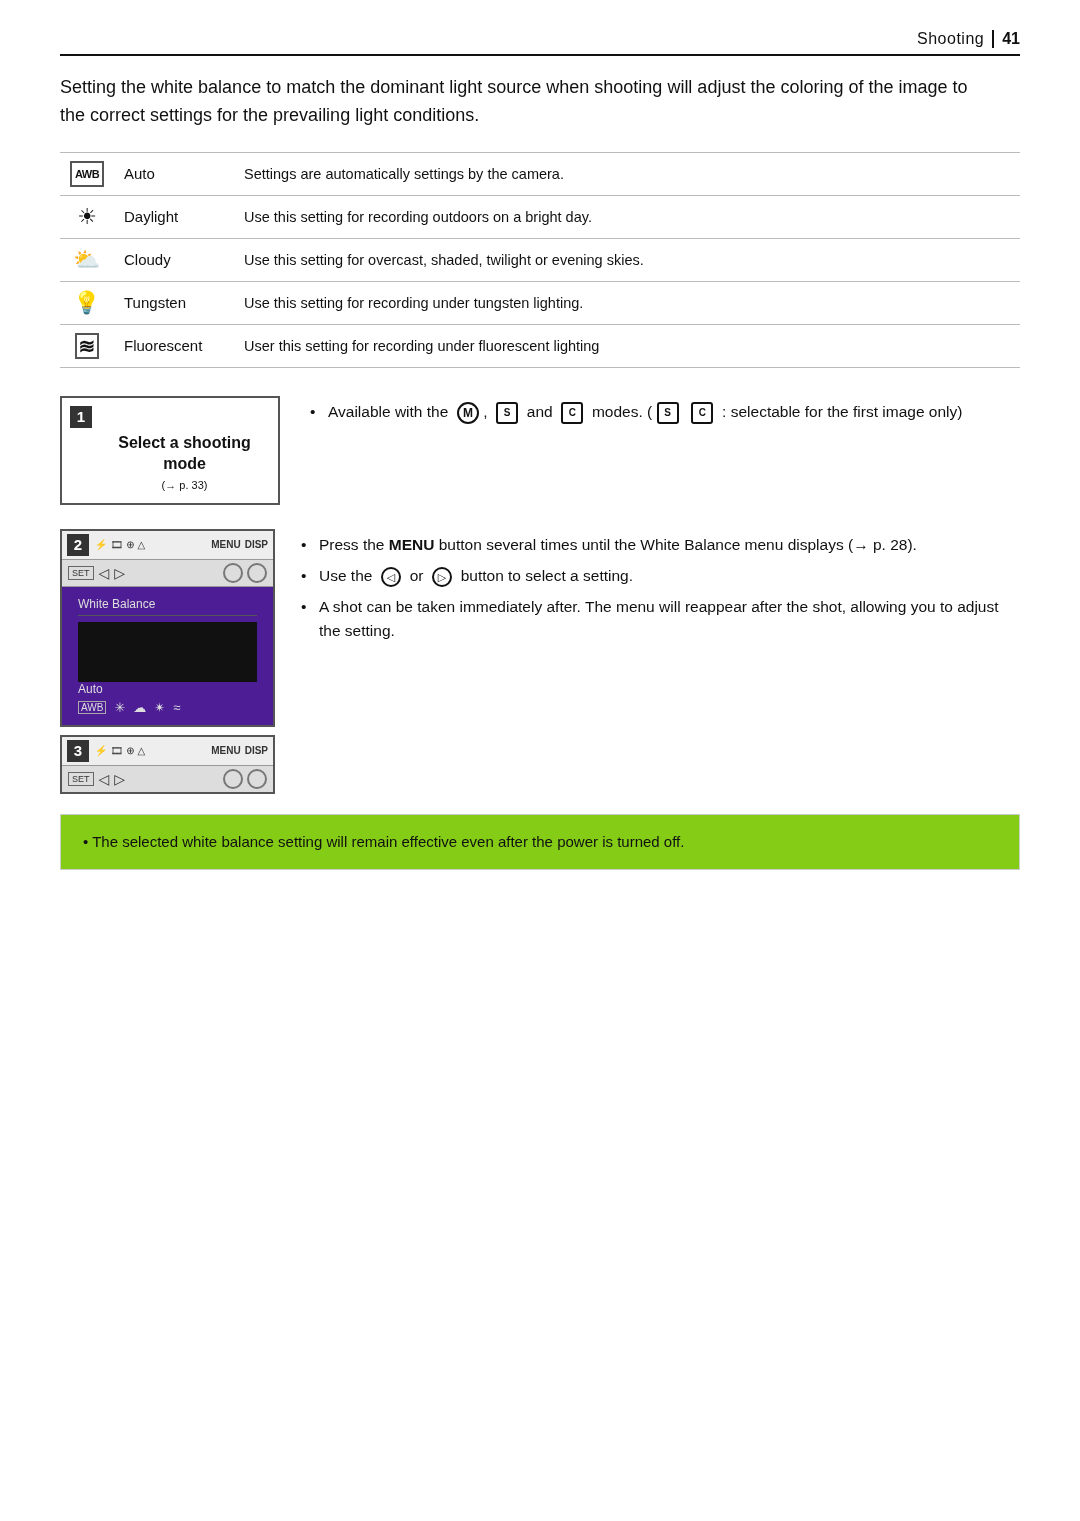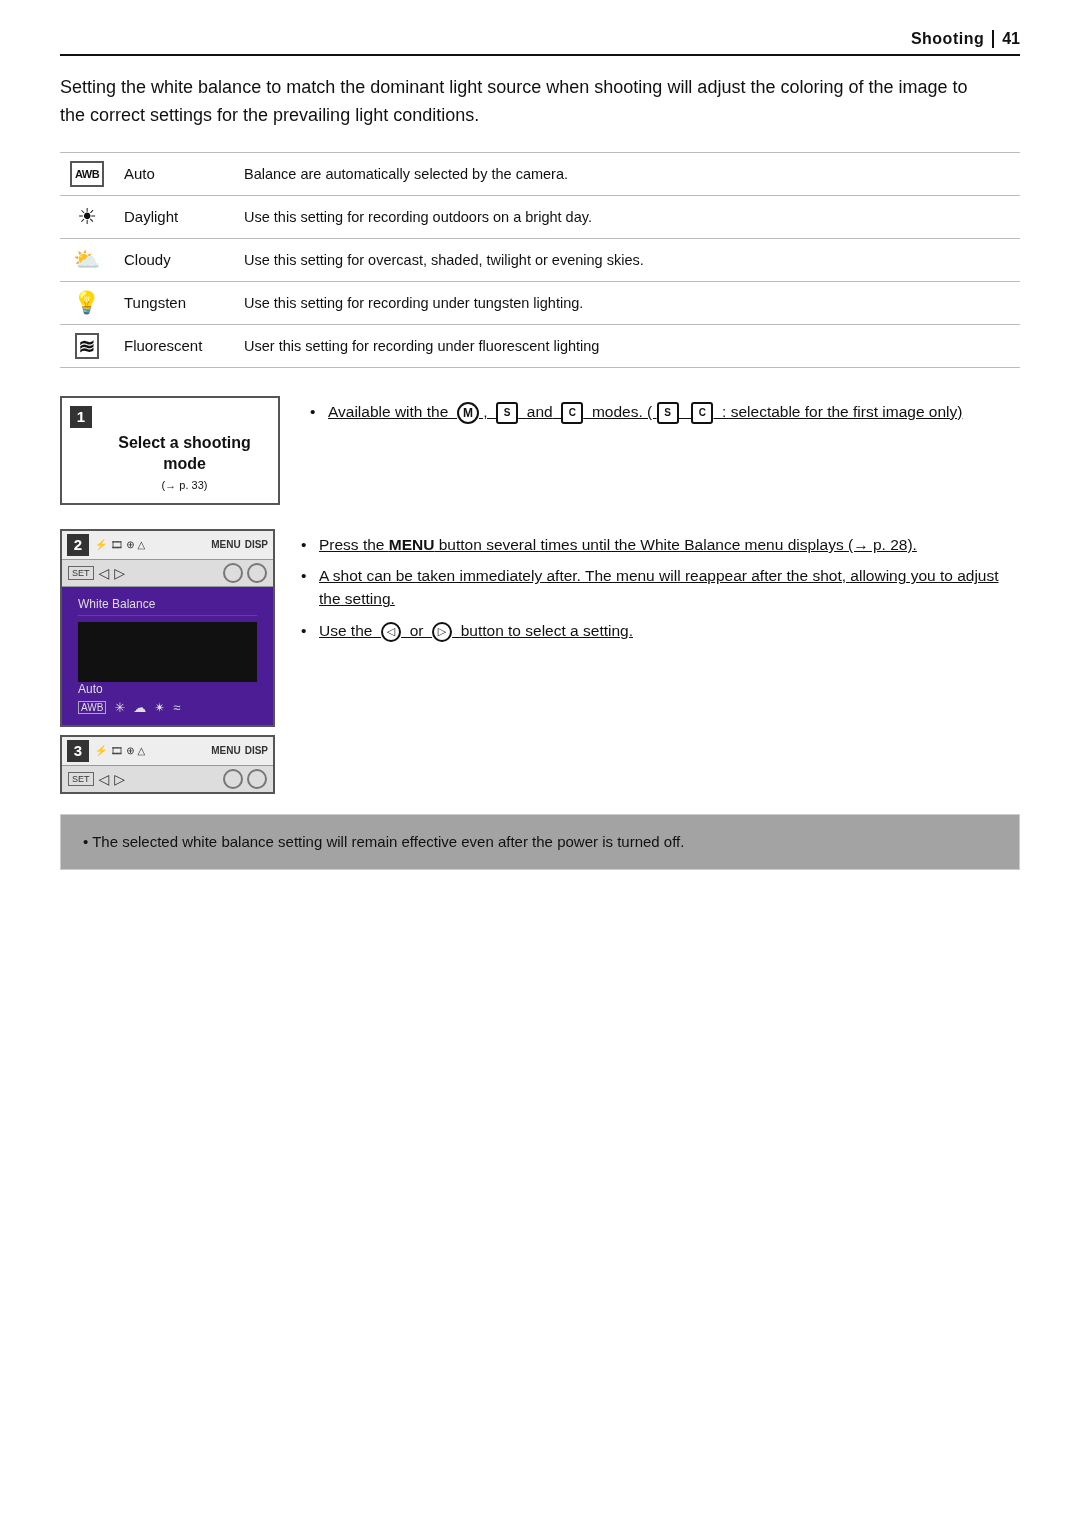--- a/index.html
+++ b/index.html
@@ -25,21 +25,21 @@
     .page-header {
       display: flex;
       justify-content: flex-end;
       align-items: center;
       border-bottom: 2px solid #111;
       padding-bottom: 6px;
       margin-bottom: 18px;
     }
     .page-header-text {
       font-size: 16px;
-      font-weight: bold;
+      font-weight: normal;
       letter-spacing: 0.5px;
     }
     .page-header-separator {
       display: inline-block;
       width: 2px;
       height: 18px;
       background: #111;
       margin: 0 8px;
       vertical-align: middle;
     }
@@ -106,21 +106,20 @@
       background: #fff;
       letter-spacing: -0.5px;
     }
 
     
     .bullet-list {
       list-style: none;
       padding: 0;
       font-size: 15.5px;
       line-height: 1.5;
-      text-decoration: underline;
     }
     .bullet-list li {
       padding-left: 18px;
       position: relative;
       margin-bottom: 8px;
     }
     .bullet-list li::before {
       content: '•';
       position: absolute;
       left: 0;
@@ -148,21 +147,21 @@
     }
     .step2-left {
       display: flex;
       flex-direction: column;
       gap: 0;
       flex-shrink: 0;
     }
 
     
     .note-box {
-      background: #a3a3a3;
+      background: #84cc16;
       border: 1px solid #ccc;
       padding: 16px 22px;
       font-size: 15px;
       line-height: 1.5;
       margin-top: 20px;
     }
     .note-box p {
       margin: 0;
     }
     .icon-circle-m {
@@ -273,21 +272,21 @@
 
   <div class="table-wrapper">
     <table class="wb-table">
       <tbody>
 
         <tr>
           <td>
             <div class="auto-icon">AWB</div>
           </td>
           <td>Auto</td>
-          <td>Balance are automatically selected by the camera.</td>
+          <td>Settings are automatically settings by the camera.</td>
         </tr>
 
         <tr>
           <td>
             <span style="font-size:22px;">☀</span>
           </td>
           <td>Daylight</td>
           <td>Use this setting for recording outdoors on a bright day.</td>
         </tr>
 
@@ -421,29 +420,29 @@
       </div>
 
     </div>
 
     <div style="flex:1; padding-top:4px;">
       <ul class="bullet-list">
         <li>
           Press the <strong>MENU</strong> button several times until the White Balance menu displays (→ p. 28).
         </li>
         <li>
-          A shot can be taken immediately after. The menu will reappear after the shot, allowing you to adjust the setting.
-        </li>
-        <li>
           Use the&nbsp;
           <span style="display:inline-flex; align-items:center; justify-content:center; border:2px solid #111; border-radius:50%; width:20px; height:20px; font-size:11px; vertical-align:middle;">◁</span>
           &nbsp;or&nbsp;
           <span style="display:inline-flex; align-items:center; justify-content:center; border:2px solid #111; border-radius:50%; width:20px; height:20px; font-size:11px; vertical-align:middle;">▷</span>
           &nbsp;button to select a setting.
         </li>
+        <li>
+          A shot can be taken immediately after. The menu will reappear after the shot, allowing you to adjust the setting.
+        </li>
       </ul>
     </div>
   </div>
 
   <div class="note-box">
     <p>• The selected white balance setting will remain effective even after the power is turned off.</p>
   </div>
 
 </div>
 

